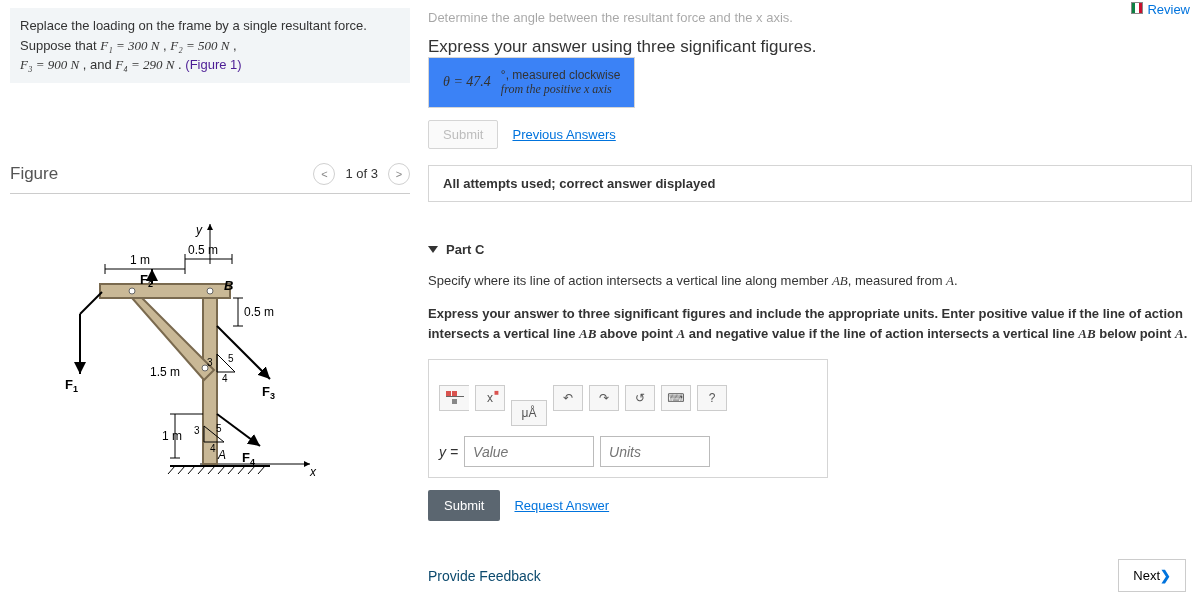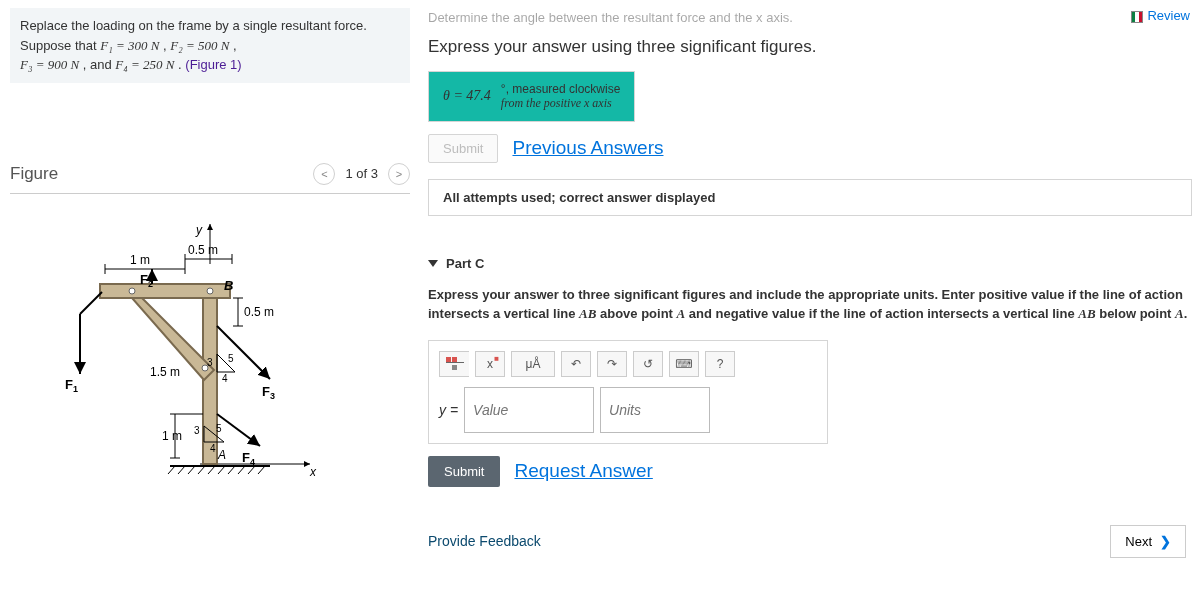--- a/index.html
+++ b/index.html
@@ -13,32 +13,32 @@
     
     .figure-section { margin-top: 80px; padding: 0 10px; }
     .figure-header { display: flex; justify-content: space-between; align-items: center; border-bottom: 1px solid #ccc; padding-bottom: 8px; gap: 36px; }
     .figure-title { font-size: 17px; color: #555; }
     .figure-nav { display: flex; align-items: center; gap: 4px; }
     .nav-btn { width: 22px; height: 22px; border: 1px solid #d0d0d0; border-radius: 50%; background: #fff; display: flex; align-items: center; justify-content: center; font-size: 11px; color: #888; cursor: pointer; }
     .figure-count { font-size: 13px; padding: 0 6px; }
     
     .figure-canvas { margin-top: 20px; height: 280px; position: relative; }
 
-    .review-link { position: absolute; right: 10px; top: 8px; font-size: 13px; color: #0073dd; text-decoration: none; display:flex; align-items:flex-end; gap:4px; }
+    .review-link { position: absolute; right: 10px; top: 2px; font-size: 13px; color: #0073dd; text-decoration: none; display:flex; align-items:flex-start; gap:4px; }
     .flag-strip { width:12px; height:12px; background: linear-gradient(to right, #0d8043 0 33%, #fff 33% 66%, #c8102e 66% 100%); border:1px solid #888; }
     
     .faded { color: rgba(0,0,0,0.35); font-size: 13px; margin-top: 10px; }
     .instr-bold { font-size: 17px; font-weight: normal; margin-top: 12px; }
     
-    .ans-display { border: 1px solid #d5d5d5; padding: 10px 14px; margin-top: 14px; display: inline-flex; align-items: center; gap: 10px; font-size: 14px; background:#14b8a6; }
+    .ans-display { border: 1px solid #d5d5d5; padding: 10px 14px; display: inline-flex; align-items: center; gap: 10px; font-size: 14px; background:#3b82f6; }
     .ans-display .sub { font-size: 12px; line-height: 1.2; }
 
     .btn-row { margin-top: 12px; display:flex; align-items:center; gap: 14px; }
     .disabled-btn { border: 1px solid #d5d5d5; color: #bdbdbd; background: #fafafa; padding: 6px 14px; font-size: 13px; border-radius: 2px; }
-    .link { color: #0073dd; text-decoration: underline; font-size: 19px; cursor:pointer; }
+    .link { color: #0073dd; text-decoration: underline; font-size: 13px; cursor:pointer; }
     .link-plain { color: #0c4a6e; text-decoration: none; font-size: 14px; cursor:pointer; }
     
     .status-box { border: 1px solid #d5d5d5; padding: 10px 14px; margin-top: 16px; font-weight: bold; font-size: 13px; }
     
     .part-header { display:flex; align-items:center; gap: 8px; margin-top: 40px; font-weight:bold; font-size: 13px; }
     .triangle { width:0; height:0; border-left:5px solid transparent; border-right:5px solid transparent; border-top:7px solid #333; }
     
     .body-text { font-size: 13px; line-height: 1.5; margin-top: 14px; }
     
     .input-widget { border: 1px solid #d5d5d5; padding: 10px; margin-top: 16px; max-width: 400px; }
@@ -49,43 +49,43 @@
     .frac-ico .top {height:8px; border-bottom:1px solid #666; display:flex; gap:1px; }
     .frac-ico .top .b {width:5px; height:5px; background:#d9534f; margin-top:2px;}
     .frac-ico .bot {height:8px; display:flex; justify-content:center;}
     .frac-ico .bot .b{width:5px; height:5px; background:#888; margin-top:2px;}
 
     .xsup-ico { font-size:12px; color:#555; position:relative; }
     .xsup-ico .sup { font-size:8px; color:#d9534f; position:absolute; top:-3px; right:-6px; }
     
     .input-row { display:flex; align-items:center; gap: 6px; }
     .input-row .lbl { font-style: italic; font-size: 14px; }
-    .text-in { border:1px solid #bbb; height: 46px; padding: 0 8px; font-size:14px; color:#999; font-style:italic; }
+    .text-in { border:1px solid #bbb; height: 31px; padding: 0 8px; font-size:14px; color:#999; font-style:italic; }
     .text-in.val { width: 130px; }
     .text-in.unit { width: 110px; }
     
     .submit-btn { background:#5b6670; color:#fff; border:none; padding: 8px 16px; font-size:13px; border-radius:2px; cursor:pointer; }
     
     .feedback-row { display:flex; justify-content:space-between; align-items:center; margin-top: 38px; padding-right: 6px; }
-    .next-btn { border:1px solid #ccc; background:#fff; padding:8px 14px; font-size:13px; cursor:pointer; display:flex; align-items:flex-end; gap:8px; }
+    .next-btn { border:1px solid #ccc; background:#fff; padding:8px 14px; font-size:13px; cursor:pointer; display:flex; align-items:flex-end; gap:0; }
     .next-arrow { color:#0073dd; font-weight:bold; }
 
     .math-it { font-family: 'Times New Roman', serif; font-style: italic; }
   </style>
 </head>
 <body>
 
 <div class="container">
   <div class="left-col">
     <div class="problem-box">
       <span>Replace the loading on the frame by a single resultant force. Suppose that </span>
       <span class="math-it">F₁ = 300  N</span><span> ,</span>
       <span class="math-it">F₂ = 500  N</span><span> ,</span><br>
       <span class="math-it">F₃ = 900  N</span><span> , and </span>
-      <span class="math-it">F₄ = 250  N</span><span> . </span>
+      <span class="math-it">F₄ = 290  N</span><span> . </span>
       <a href="#">(Figure 1)</a>
     </div>
 
     <div class="figure-section">
       <div class="figure-header">
         <div class="figure-title">Figure</div>
         <div class="figure-nav">
           <div class="nav-btn">&lt;</div>
           <div class="figure-count">1 of 3</div>
           <div class="nav-btn">&gt;</div>
@@ -199,41 +199,44 @@
       <a class="link">Previous Answers</a>
     </div>
 
     <div class="status-box">All attempts used; correct answer displayed</div>
 
     <div class="part-header">
       <div class="triangle"></div>
       <span>Part C</span>
     </div>
 
+    <div class="body-text">
+      <span>Specify where its line of action intersects a vertical line along member </span><span class="math-it">AB</span><span>, measured from </span><span class="math-it">A</span><span>.</span>
+    </div>
     <div class="body-text" style="font-weight:bold;">
       <span>Express your answer to three significant figures and include the appropriate units. Enter positive value if the line of action intersects a vertical line </span><span class="math-it">AB</span><span> above point </span><span class="math-it">A</span><span> and negative value if the line of action intersects a vertical line </span><span class="math-it">AB</span><span> below point </span><span class="math-it">A</span><span>.</span>
     </div>
 
     <div class="input-widget">
       <div class="toolbar">
         <div class="tb-btn grouped-left">
           <span class="frac-ico">
               <span class="top">
                 <span class="b"></span>
                 <span class="b"></span>
               </span>
               <span class="bot">
                 <span class="b"></span>
               </span>
             </span>
         </div>
         <div class="tb-btn">
           <span class="xsup-ico">x<span class="sup">■</span></span>
         </div>
-        <div class="tb-btn" style="width:44px;">μÅ</div>
+        <div class="tb-btn" style="width:36px;margin-top:30px;">μÅ</div>
         <div class="tb-btn">↶</div>
         <div class="tb-btn">↷</div>
         <div class="tb-btn">↺</div>
         <div class="tb-btn">⌨</div>
         <div class="tb-btn">?</div>
       </div>
       <div class="input-row">
         <span class="lbl">y = </span>
         <input class="text-in val" placeholder="Value" style="">
         <input class="text-in unit" placeholder="Units" style="">

